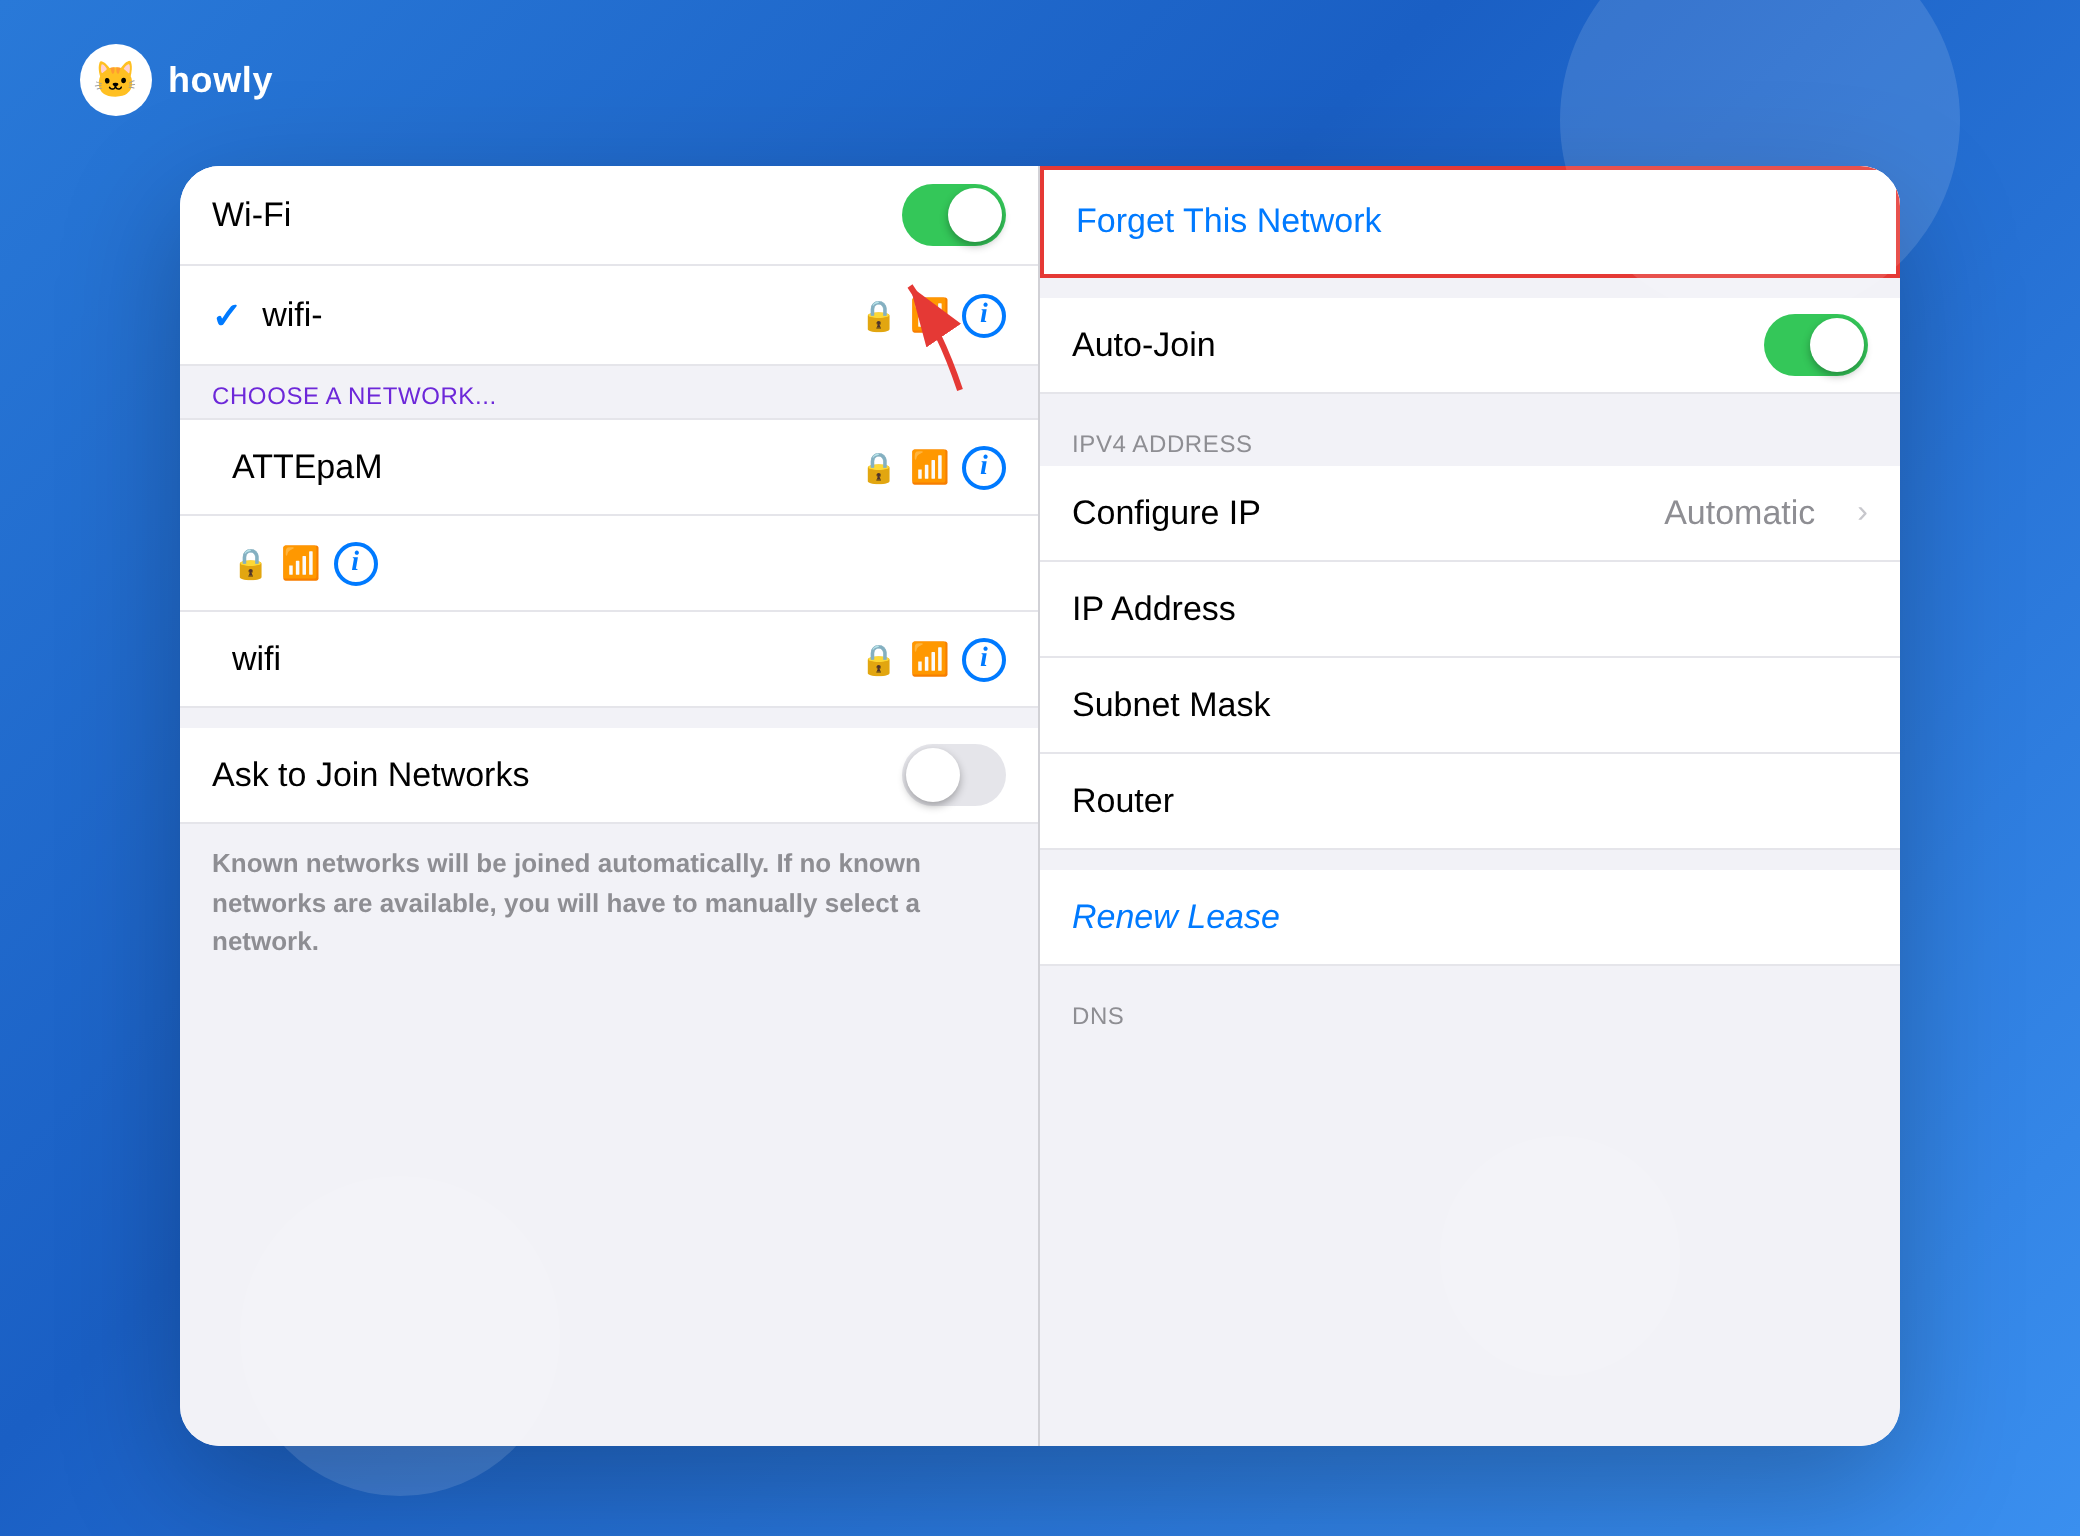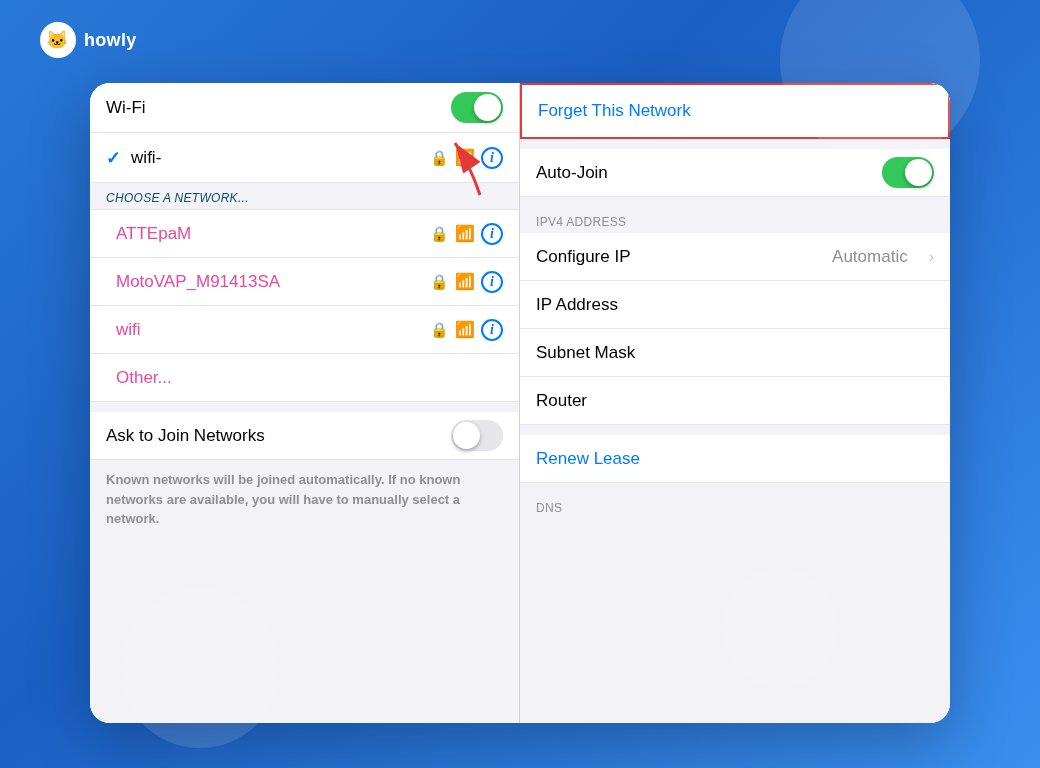--- a/index.html
+++ b/index.html
@@ -184,42 +184,41 @@
       font-weight: 700;
       font-style: italic;
       cursor: pointer;
       font-family: Georgia, serif;
     }
 
     
     .choose-section {
       padding: 8px 16px 4px 16px;
       font-size: 12px;
-      color: #0c4a6e;
+      color: #6d28d9;
       font-weight: 500;
       letter-spacing: 0.3px;
       text-transform: uppercase;
       background: #f2f2f7;
       border-bottom: 1px solid #e5e5ea;
-      font-style: italic;
     }
 
     .network-list-item {
       display: flex;
       align-items: center;
       padding: 0 16px 0 26px;
       min-height: 48px;
       background: white;
       border-bottom: 1px solid #e5e5ea;
     }
 
     .network-item-name {
       flex: 1;
       font-size: 17px;
-      color: #ec4899;
+      color: #000000;
     }
 
     .separator {
       height: 10px;
       background: #f2f2f7;
     }
 
     
     .other-row {
       display: flex;
@@ -313,20 +312,21 @@
       align-items: center;
       padding: 0 16px;
       min-height: 48px;
       background: white;
       border-bottom: 1px solid #e5e5ea;
     }
 
     .renew-text {
       font-size: 17px;
       color: #007aff;
+      font-style: italic;
     }
 
     
     .arrow-svg-container {
       position: absolute;
       left: 410px;
       top: 135px;
       pointer-events: none;
       z-index: 10;
     }
@@ -378,40 +378,36 @@
     <div class="network-list-item">
       <span class="network-item-name">ATTEpaM</span>
       <div class="icon-group">
         <span class="lock-icon">🔒</span>
         <span class="wifi-signal-icon">📶</span>
         <div class="info-icon">i</div>
       </div>
     </div>
 
     <div class="network-list-item">
-      <span class="network-item-name">MotoVAP_M91413SA</span>
       <div class="icon-group">
         <span class="lock-icon">🔒</span>
         <span class="wifi-signal-icon">📶</span>
         <div class="info-icon">i</div>
       </div>
     </div>
 
     <div class="network-list-item">
       <span class="network-item-name">wifi</span>
       <div class="icon-group">
         <span class="lock-icon">🔒</span>
         <span class="wifi-signal-icon">📶</span>
         <div class="info-icon">i</div>
       </div>
     </div>
 
-    <div class="other-row">
-      <span class="network-item-name">Other...</span>
-    </div>
 
     <div class="separator"></div>
 
     <div class="ask-join-row">
       <span class="row-label">Ask to Join Networks</span>
       <div class="toggle off"></div>
     </div>
 
     <div class="help-text">Known networks will be joined automatically. If no known networks are available, you will have to manually select a network.</div>
 

